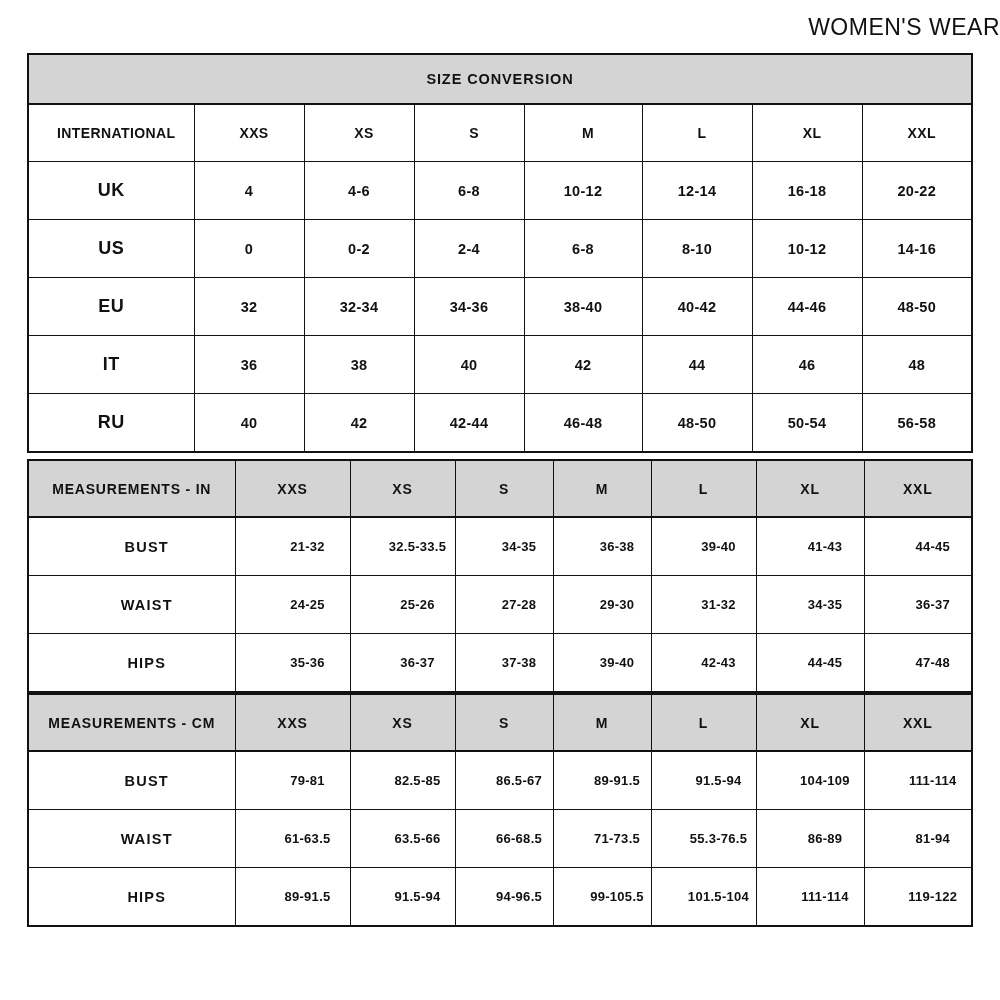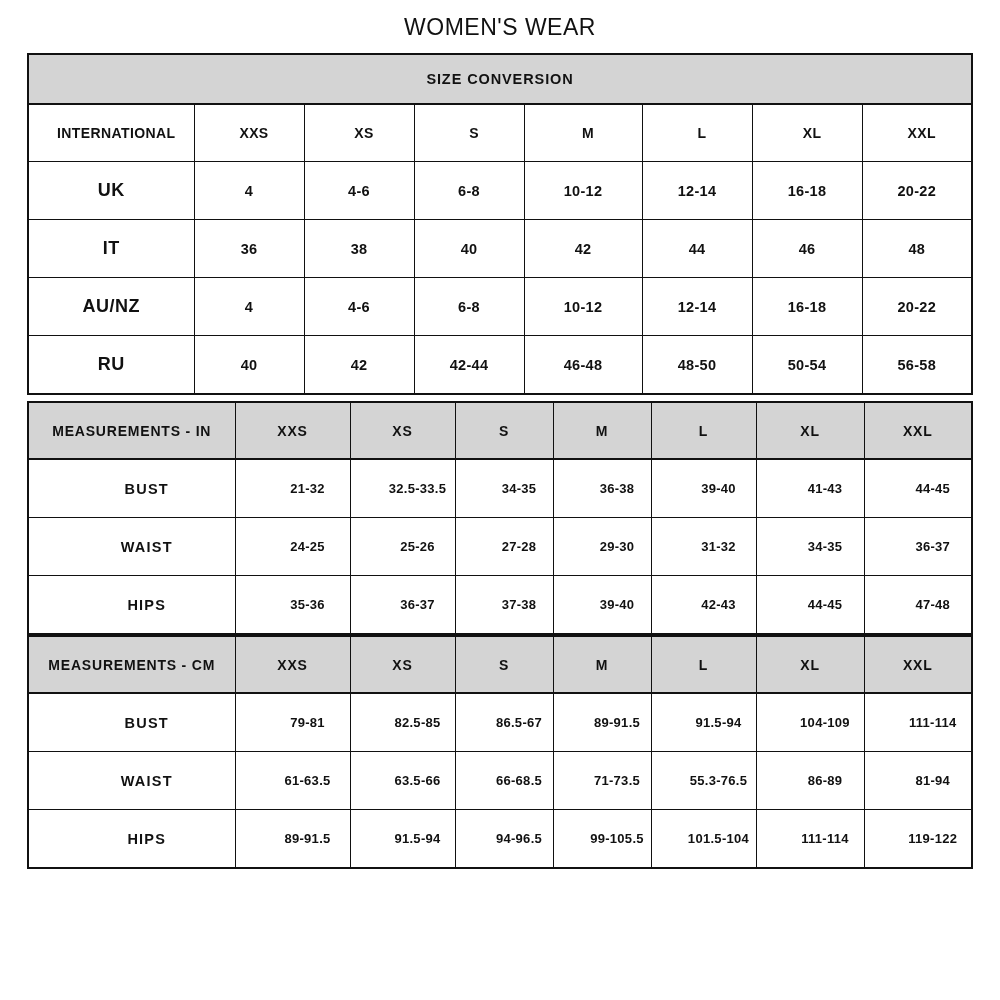--- a/index.html
+++ b/index.html
@@ -14,21 +14,21 @@
     color: #111111;
     -webkit-font-smoothing: antialiased;
   }
   .page {
     width: 1000px;
     height: 1000px;
     box-sizing: border-box;
     position: relative;
   }
   .page-title {
-    text-align: center;
+    text-align: right;
     font-size: 23px;
     font-weight: 400;
     letter-spacing: 0.5px;
     padding-top: 14px;
     padding-bottom: 12px;
     color: #111111;
   }
   table {
     border-collapse: collapse;
     table-layout: fixed;
@@ -137,38 +137,48 @@
         <td class="rowlabel">UK</td>
         <td>4</td>
         <td>4-6</td>
         <td>6-8</td>
         <td>10-12</td>
         <td>12-14</td>
         <td>16-18</td>
         <td>20-22</td>
       </tr>
       <tr>
+        <td class="rowlabel">US</td>
+        <td>0</td>
+        <td>0-2</td>
+        <td>2-4</td>
+        <td>6-8</td>
+        <td>8-10</td>
+        <td>10-12</td>
+        <td>14-16</td>
+      </tr>
+      <tr>
+        <td class="rowlabel">EU</td>
+        <td>32</td>
+        <td>32-34</td>
+        <td>34-36</td>
+        <td>38-40</td>
+        <td>40-42</td>
+        <td>44-46</td>
+        <td>48-50</td>
+      </tr>
+      <tr>
         <td class="rowlabel">IT</td>
         <td>36</td>
         <td>38</td>
         <td>40</td>
         <td>42</td>
         <td>44</td>
         <td>46</td>
         <td>48</td>
-      </tr>
-      <tr>
-        <td class="rowlabel">AU/NZ</td>
-        <td>4</td>
-        <td>4-6</td>
-        <td>6-8</td>
-        <td>10-12</td>
-        <td>12-14</td>
-        <td>16-18</td>
-        <td>20-22</td>
       </tr>
       <tr>
         <td class="rowlabel">RU</td>
         <td>40</td>
         <td>42</td>
         <td>42-44</td>
         <td>46-48</td>
         <td>48-50</td>
         <td>50-54</td>
         <td>56-58</td>

